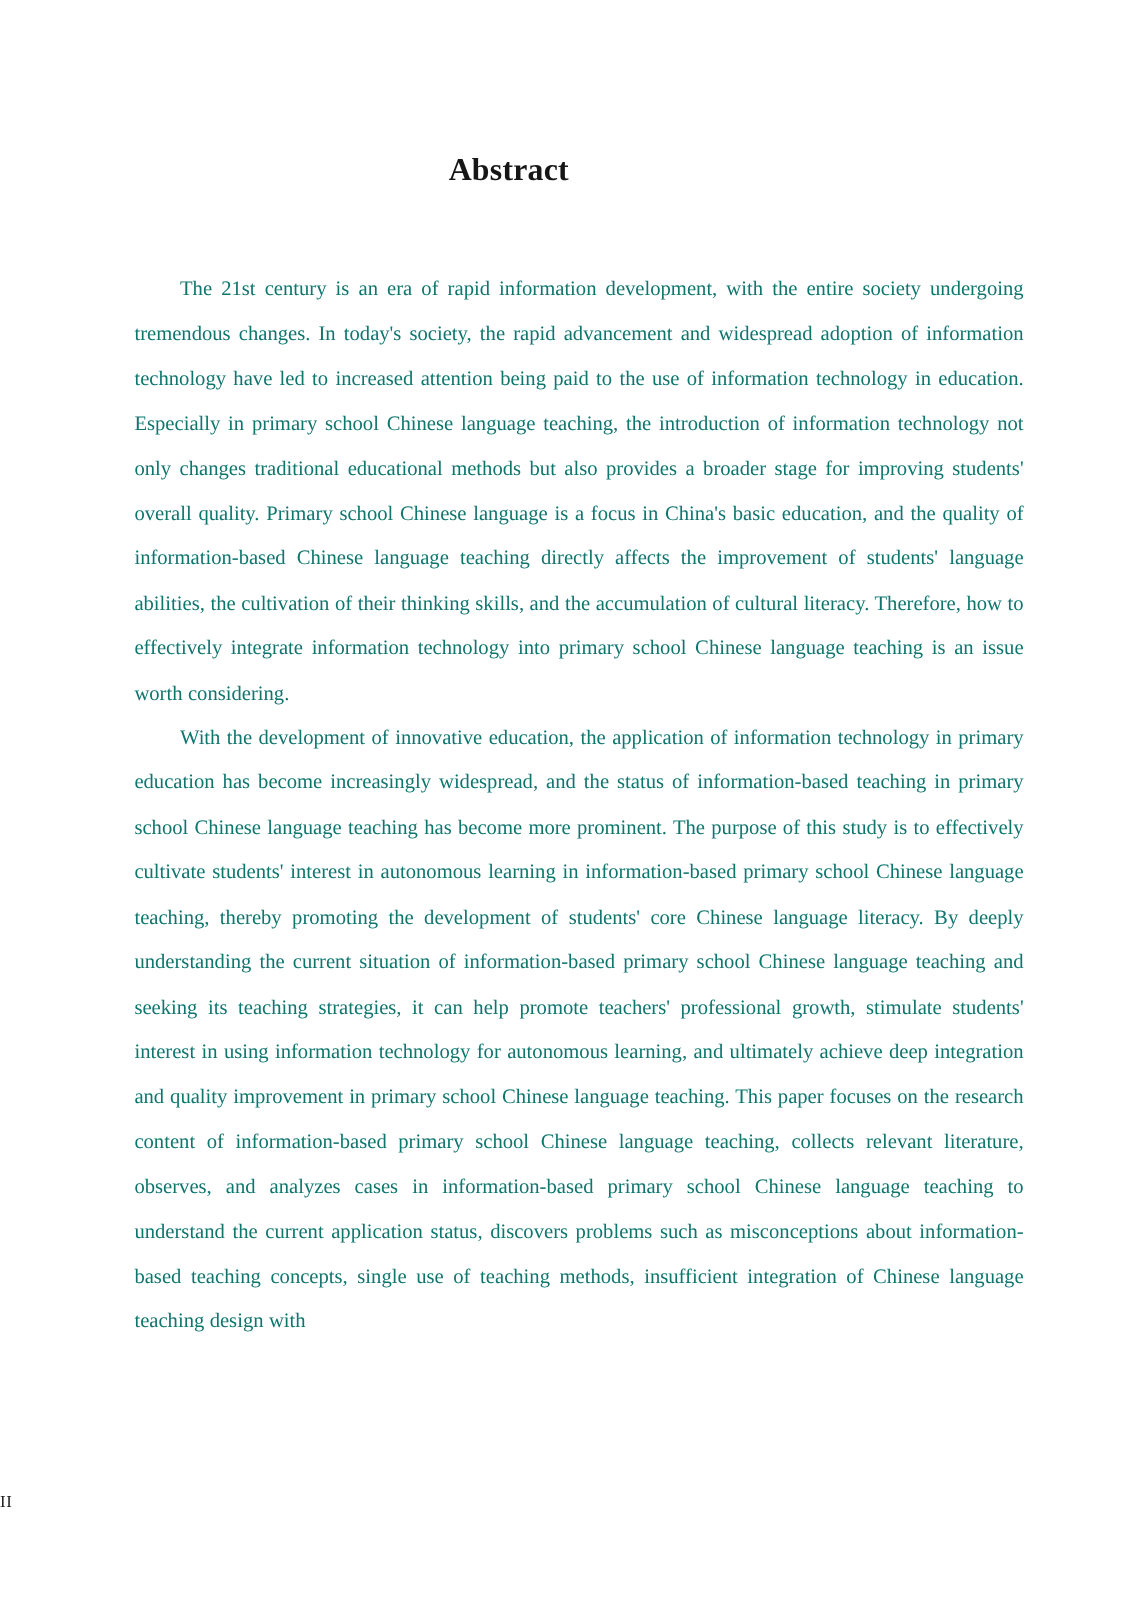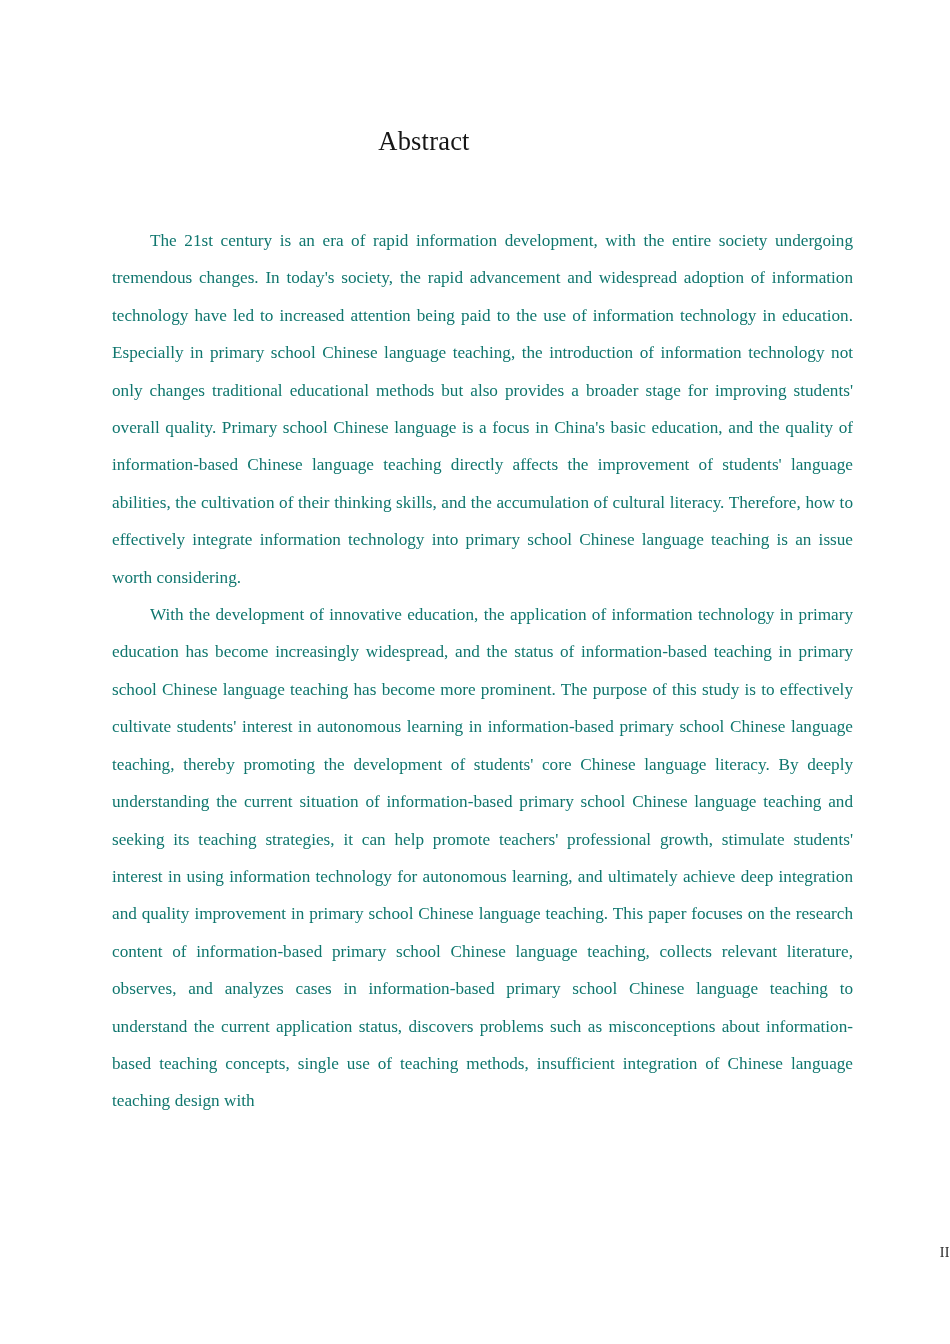--- a/index.html
+++ b/index.html
@@ -29,21 +29,21 @@
 
   
   .doc-title {
     position: absolute;
     top: 124px;
     left: 0;
     width: 848px;
     text-align: center;
     font-size: 26.5px;
     line-height: 34px;
-    font-weight: normal;
+    font-weight: bold;
     letter-spacing: 0.2px;
     color: #161616;
     margin: 0;
   }
 
   
   .body-block {
     position: absolute;
     top: 222px;
     left: 112px;
@@ -66,21 +66,21 @@
   .body-para:last-child {
     margin-bottom: 0;
   }
 
   
   .page-number {
     position: absolute;
     top: 1243px;
     left: 0;
     width: 950px;
-    text-align: right;
+    text-align: left;
     font-size: 14px;
     line-height: 20px;
     color: #1f1f1f;
     font-variant: small-caps;
     letter-spacing: 0.5px;
   }
 </style>
 </head>
 <body>
 

